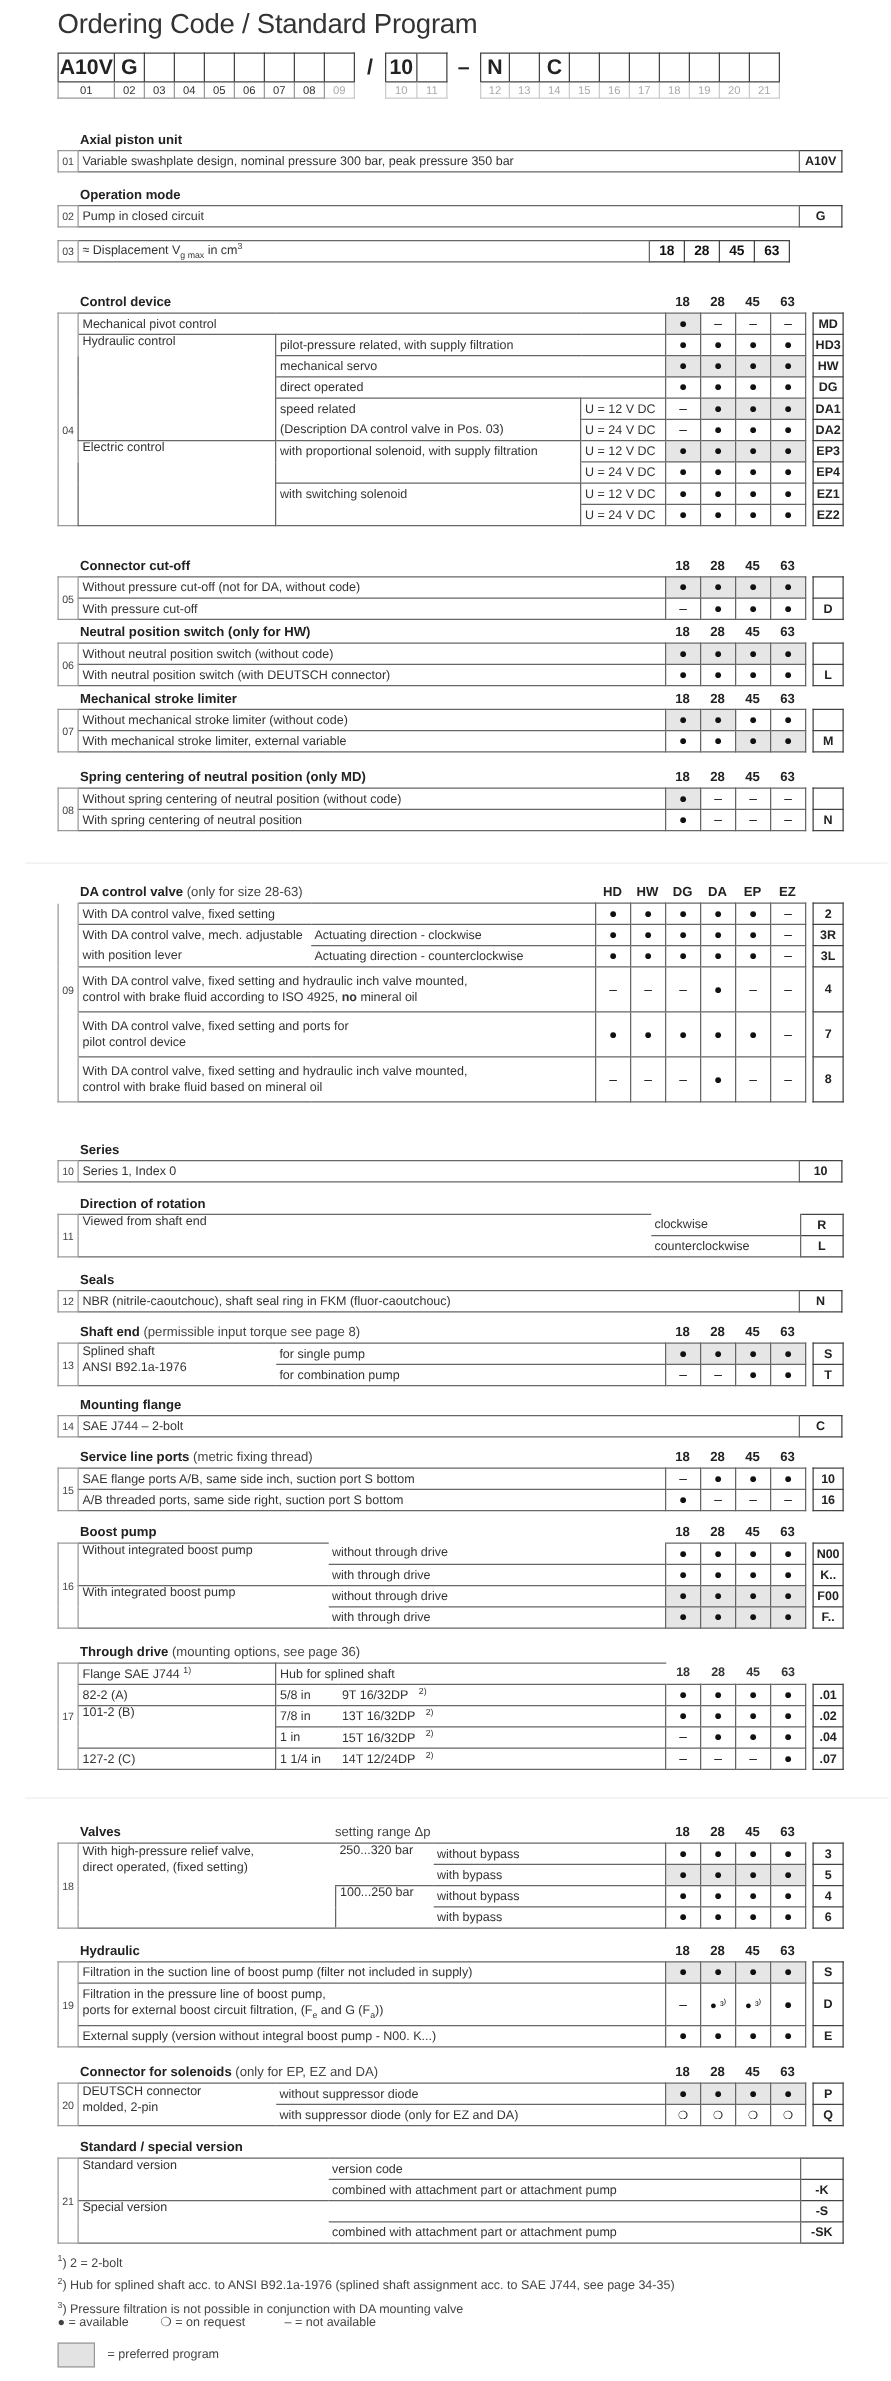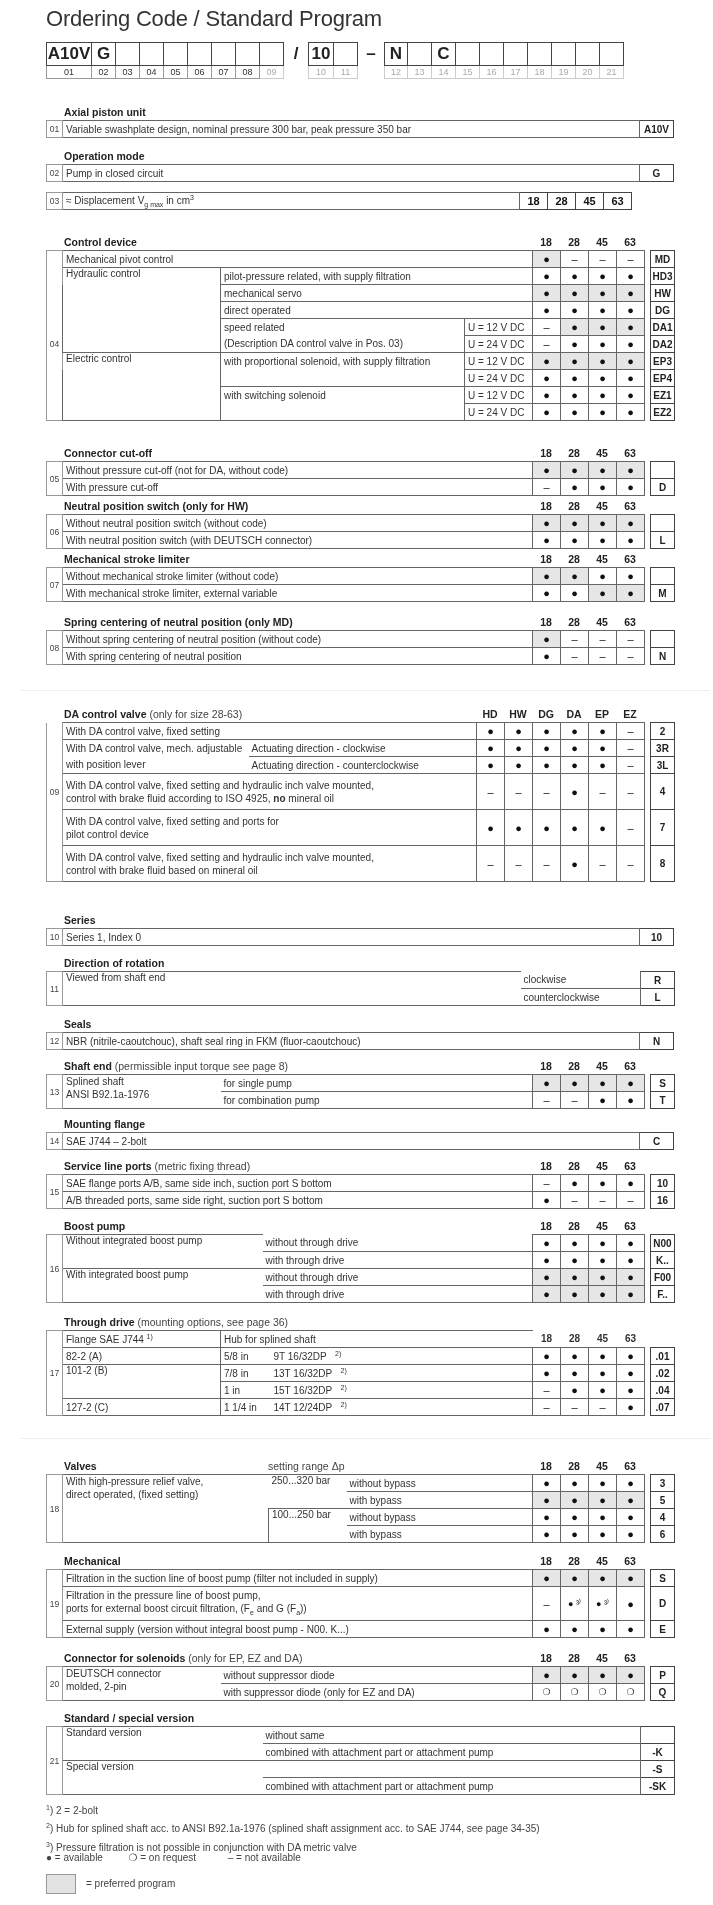--- a/index.html
+++ b/index.html
@@ -899,21 +899,21 @@
       <td class="dot">●</td>
       <td class="gap"></td>
       <td class="code">6</td>
     </tr>
   </tbody>
     </table>
 </div>
 
 <div class="sec" style="top:1555px">
   <div class="sec-h" style="padding-left:18px">
-    <span>Mechanical</span>
+    <span>Hydraulic</span>
     <span class="colh" style="left:486px">18</span>
     <span class="colh" style="left:514px">28</span>
     <span class="colh" style="left:542px">45</span>
     <span class="colh" style="left:570px">63</span>
   </div>
   <table class="t" style="width:628px">
     <colgroup>
         <col style="width:16px">
         <col style="width:470px">
         <col style="width:28px">
@@ -1007,21 +1007,21 @@
     <colgroup>
         <col style="width:16px">
         <col style="width:200px">
         <col style="width:378px">
         <col style="width:34px">
       </colgroup>
     <tbody>
         <tr>
       <td class="pos" rowspan="4">21</td>
       <td rowspan="2" style="vertical-align:top;border-right:none">Standard version</td>
-      <td style="border-left:none">without same</td>
+      <td style="border-left:none">version code</td>
       <td class="code"></td>
     </tr>
     <tr>
       <td style="border-left:none">combined with attachment part or attachment pump</td>
       <td class="code">-K</td>
     </tr>
     <tr>
       <td rowspan="2" style="vertical-align:top;border-right:none">Special version</td>
       <td style="border-left:none"></td>
       <td class="code">-S</td>
@@ -1030,21 +1030,21 @@
       <td style="border-left:none">combined with attachment part or attachment pump</td>
       <td class="code">-SK</td>
     </tr>
   </tbody>
     </table>
 </div>
 
 <div class="foot" style="top:1800px;line-height:15px">
   <div><sup>1</sup><span>) 2 = 2-bolt</span></div>
   <div><sup>2</sup><span>) Hub for splined shaft acc. to ANSI B92.1a-1976 (splined shaft assignment acc. to SAE J744, see page 34-35)</span></div>
-  <div><sup>3</sup><span>) Pressure filtration is not possible in conjunction with DA metric valve</span></div>
+  <div><sup>3</sup><span>) Pressure filtration is not possible in conjunction with DA mounting valve</span></div>
 </div>
 
 <div class="foot" style="top:1852px">
   <span>● = available</span>
   <span style="display:inline-block;width:20px"></span>
   <span>❍ = on request</span>
   <span style="display:inline-block;width:26px"></span>
   <span>– = not available</span>
 </div>
 <div class="foot" style="top:1874px">

